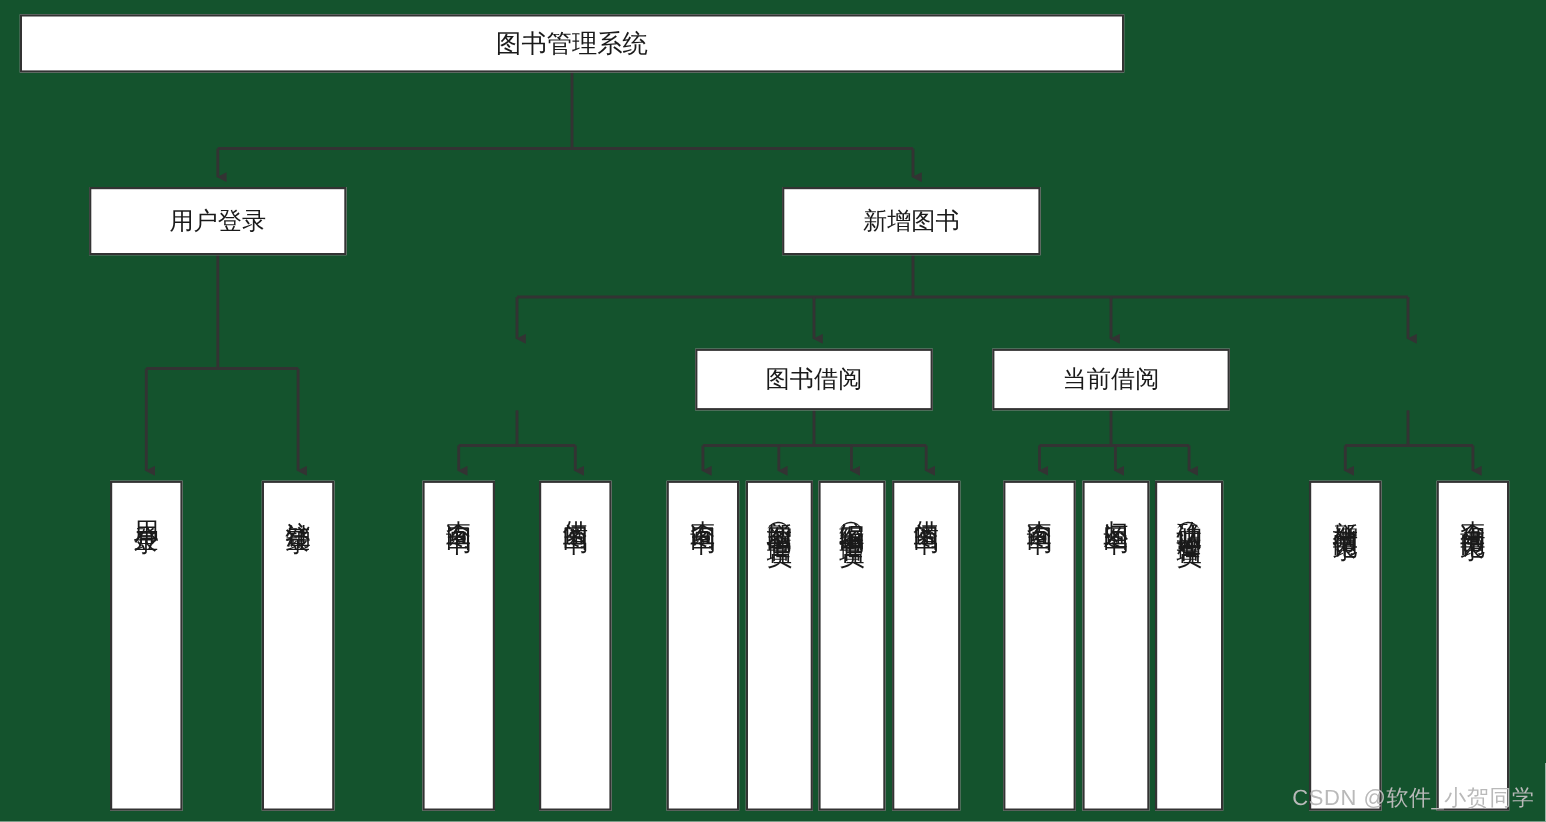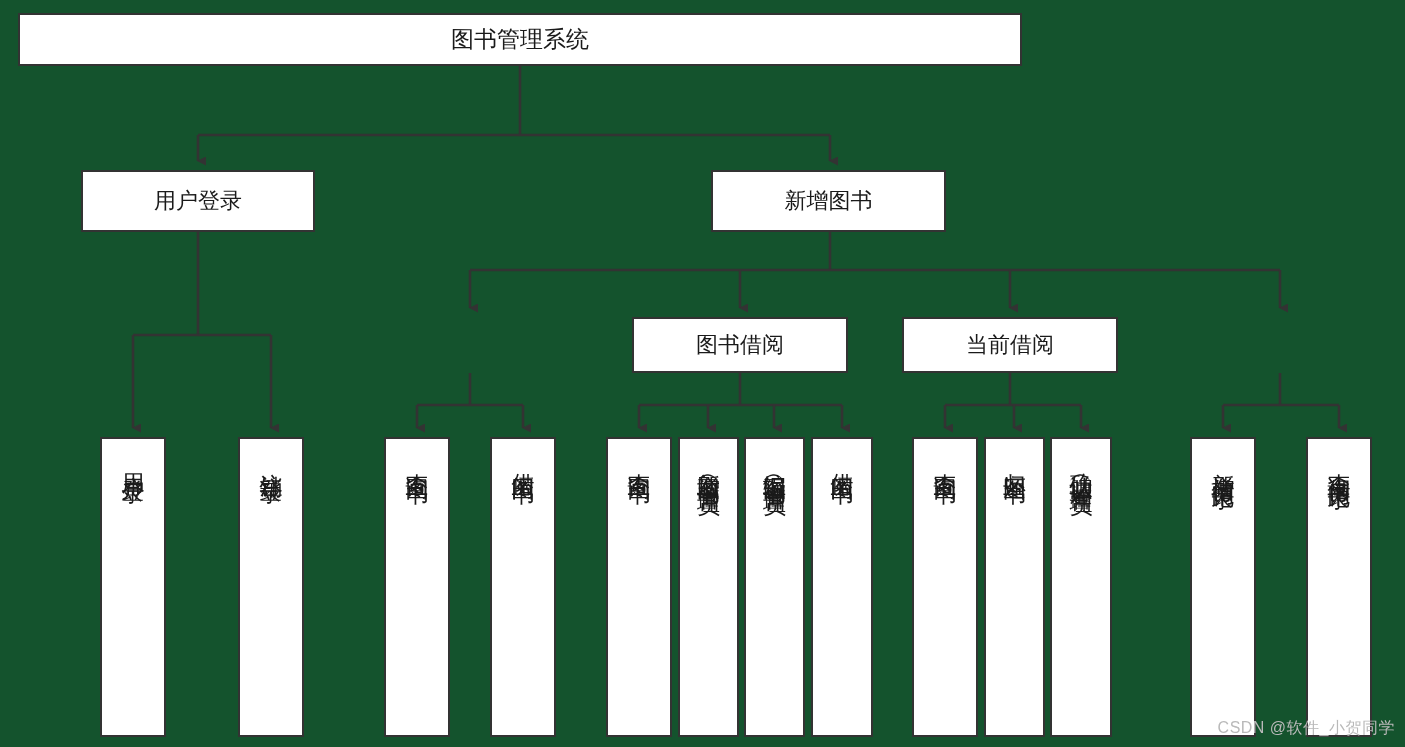--- a/index.html
+++ b/index.html
@@ -58,21 +58,21 @@
     text-orientation: upright;
     font-size: 23px;
     letter-spacing: 3px;
     line-height: 1.0;
     white-space: nowrap;
   }
   #watermark {
     position: absolute;
     right: 10px;
     bottom: 8px;
-    font-size: 16px;
+    font-size: 20px;
     color: #b9b9b9;
     letter-spacing: 0.5px;
     z-index: 5;
     user-select: none;
     white-space: nowrap;
     text-align: right;
   }
 </style>
 </head>
 <body>

